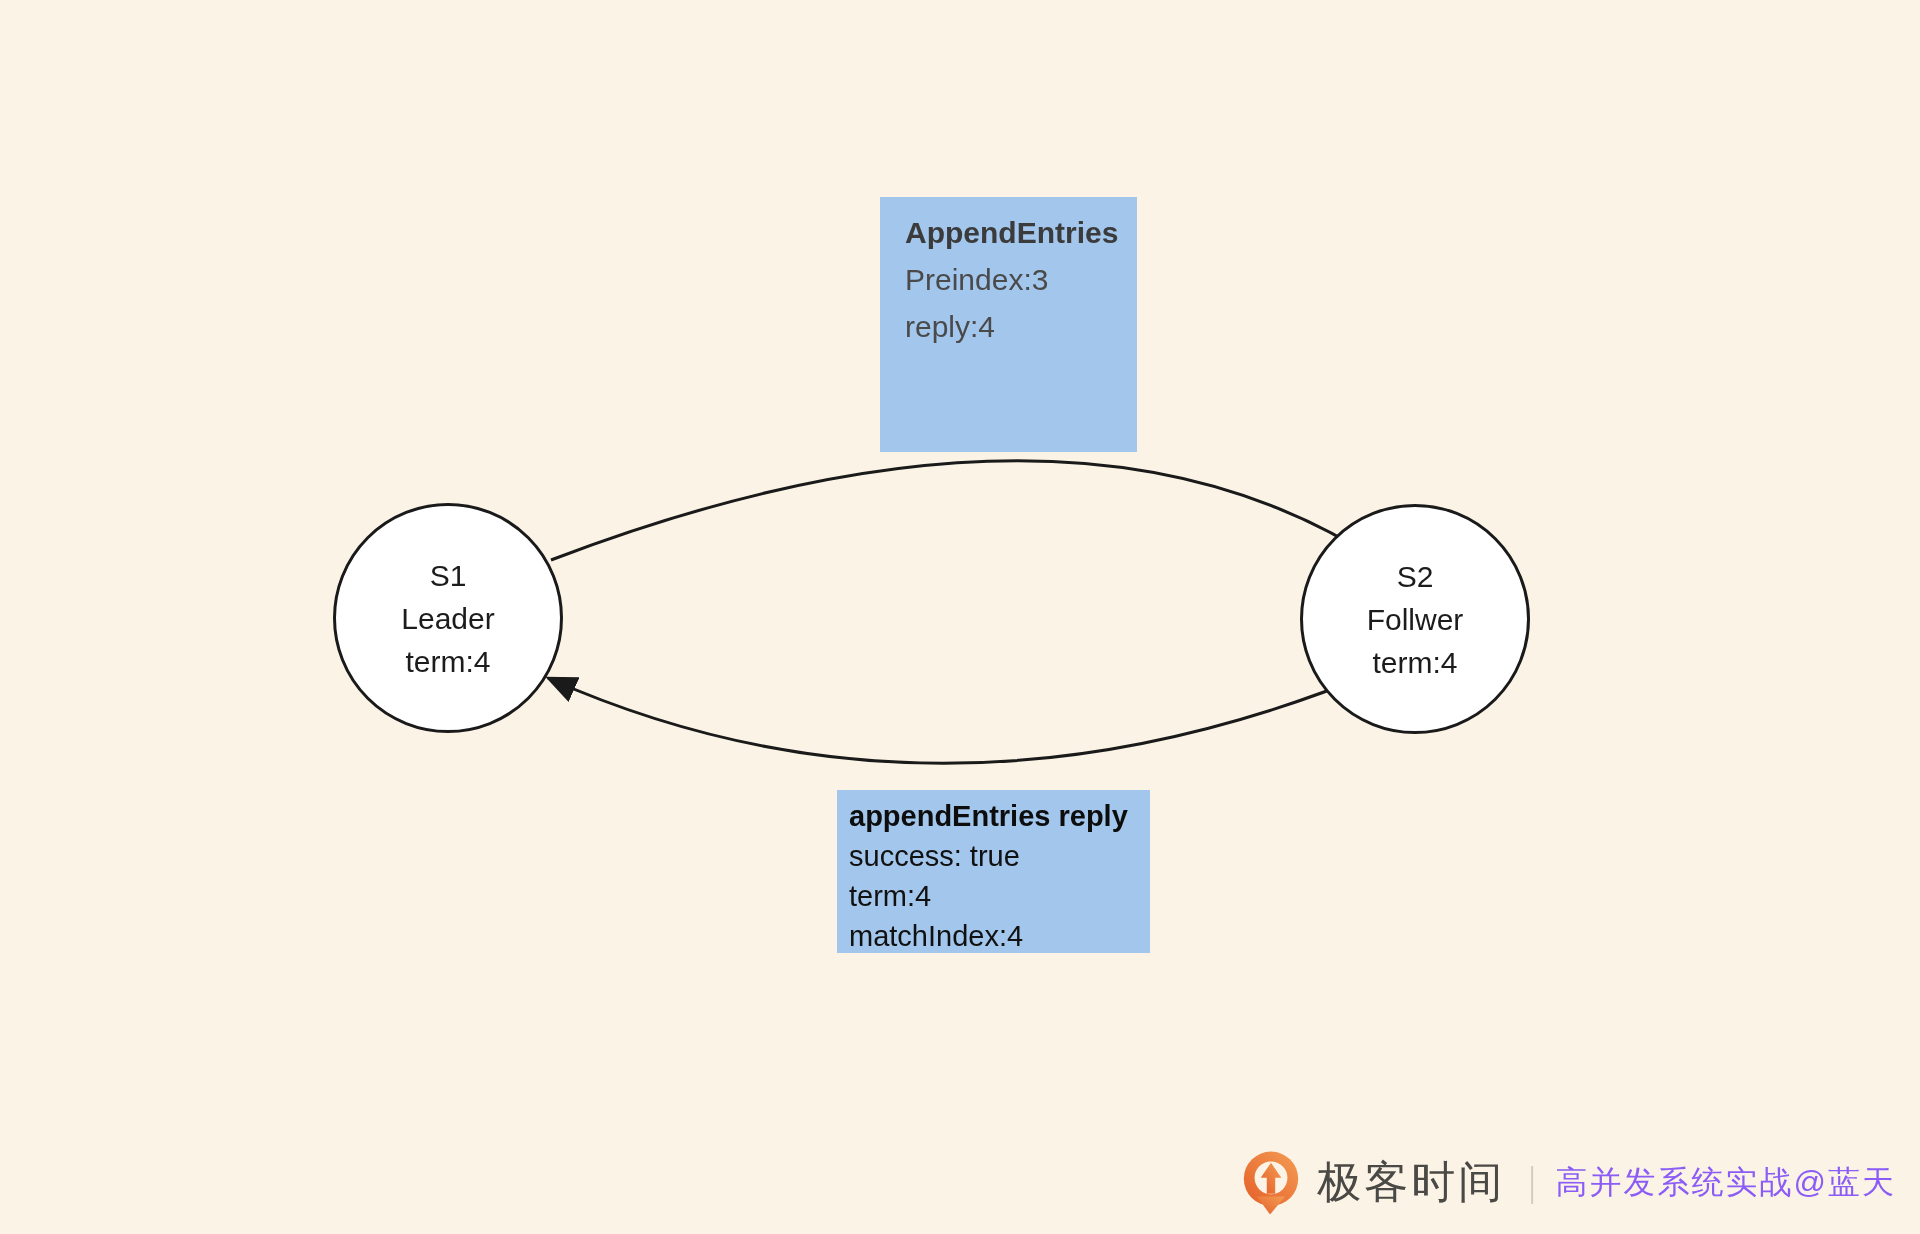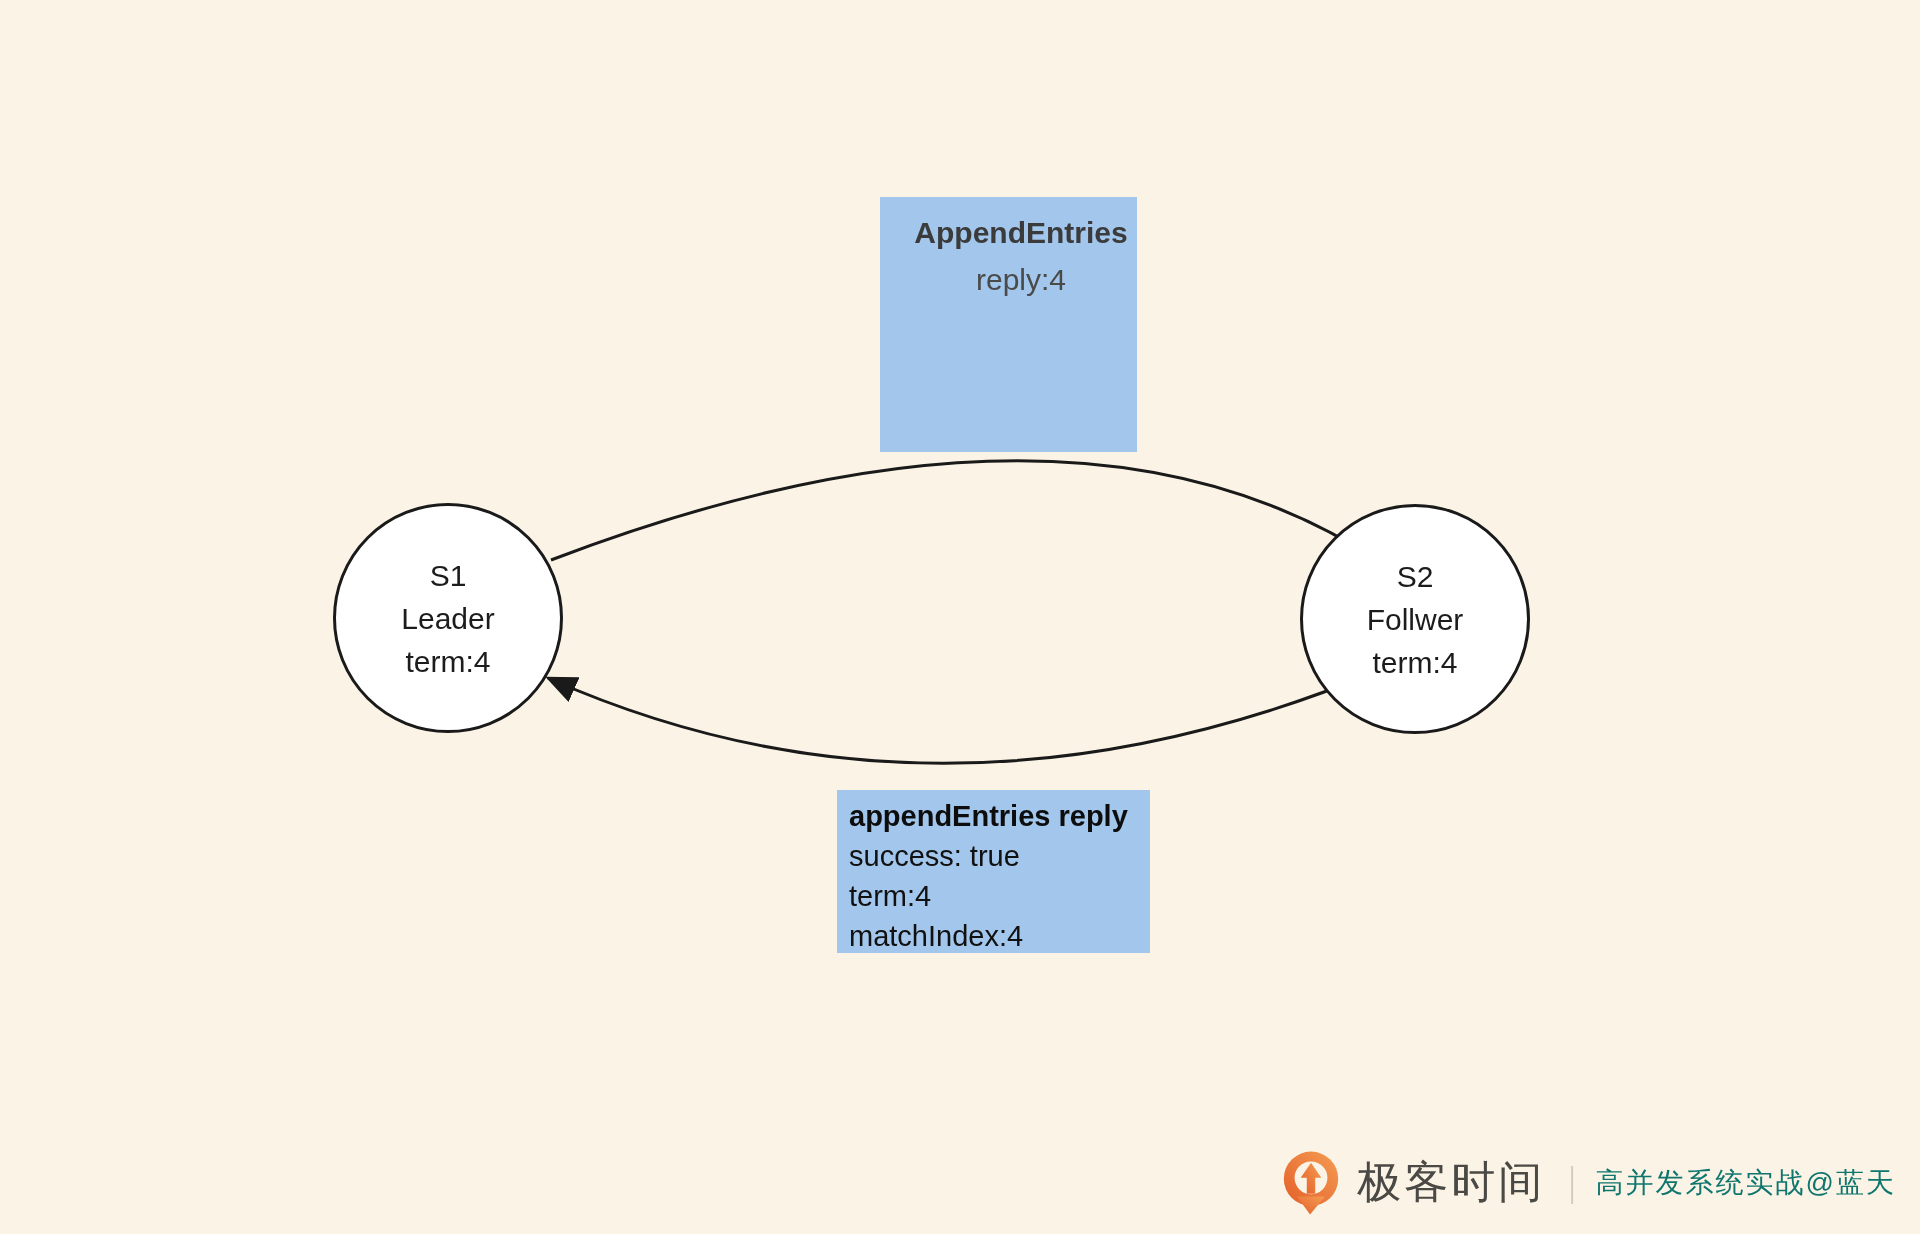--- a/index.html
+++ b/index.html
@@ -42,21 +42,20 @@
     position: absolute;
     color: #4a4a4a;
   }
   .msgbox--request {
     left: 880px; top: 197px;
     width: 257px; height: 255px;
     background: #A2C6EC;
     padding: 12px 0 0 25px;
     font-size: 30px;
     line-height: 47px;
-    text-align: center;
   }
   .msgbox--request .msgbox__title { font-weight: bold; color: #3b3b3b; }
 
   .msgbox--reply {
     left: 837px; top: 790px;
     width: 313px; height: 163px;
     background: #A2C6EC;
     padding: 6px 0 0 12px;
     font-size: 29px;
     line-height: 40px;
@@ -82,22 +81,22 @@
     font-family: Liberation Mono, monospace;
   }
   .watermark__sep {
     font-size: 40px;
     color: #d2ccc0;
     font-weight: 300;
     margin: 0 18px 0 22px;
     transform: scaleX(0.6);
   }
   .watermark__credit {
-    font-size: 28px;
-    color: #0f766e;
+    font-size: 32px;
+    color: #8b5cf6;
     letter-spacing: 2px;
   }
 </style>
 </head>
 <body>
 
 <div class="stage">
 
   <svg class="wires" viewBox="0 0 1920 1234">
     <defs>
@@ -116,20 +115,21 @@
   </div>
 
   <div class="node node--s2">
     <span>S2</span>
     <span>Follwer</span>
     <span>term:4</span>
   </div>
 
   <div class="msgbox msgbox--request">
     <div class="msgbox__title">AppendEntries</div>
+    <div class="msgbox__line">Preindex:3</div>
     <div class="msgbox__line">reply:4</div>
   </div>
 
   <div class="msgbox msgbox--reply">
     <div class="msgbox__title">appendEntries reply</div>
     <div class="msgbox__line">success: true</div>
     <div class="msgbox__line">term:4</div>
     <div class="msgbox__line">matchIndex:4</div>
   </div>
 

